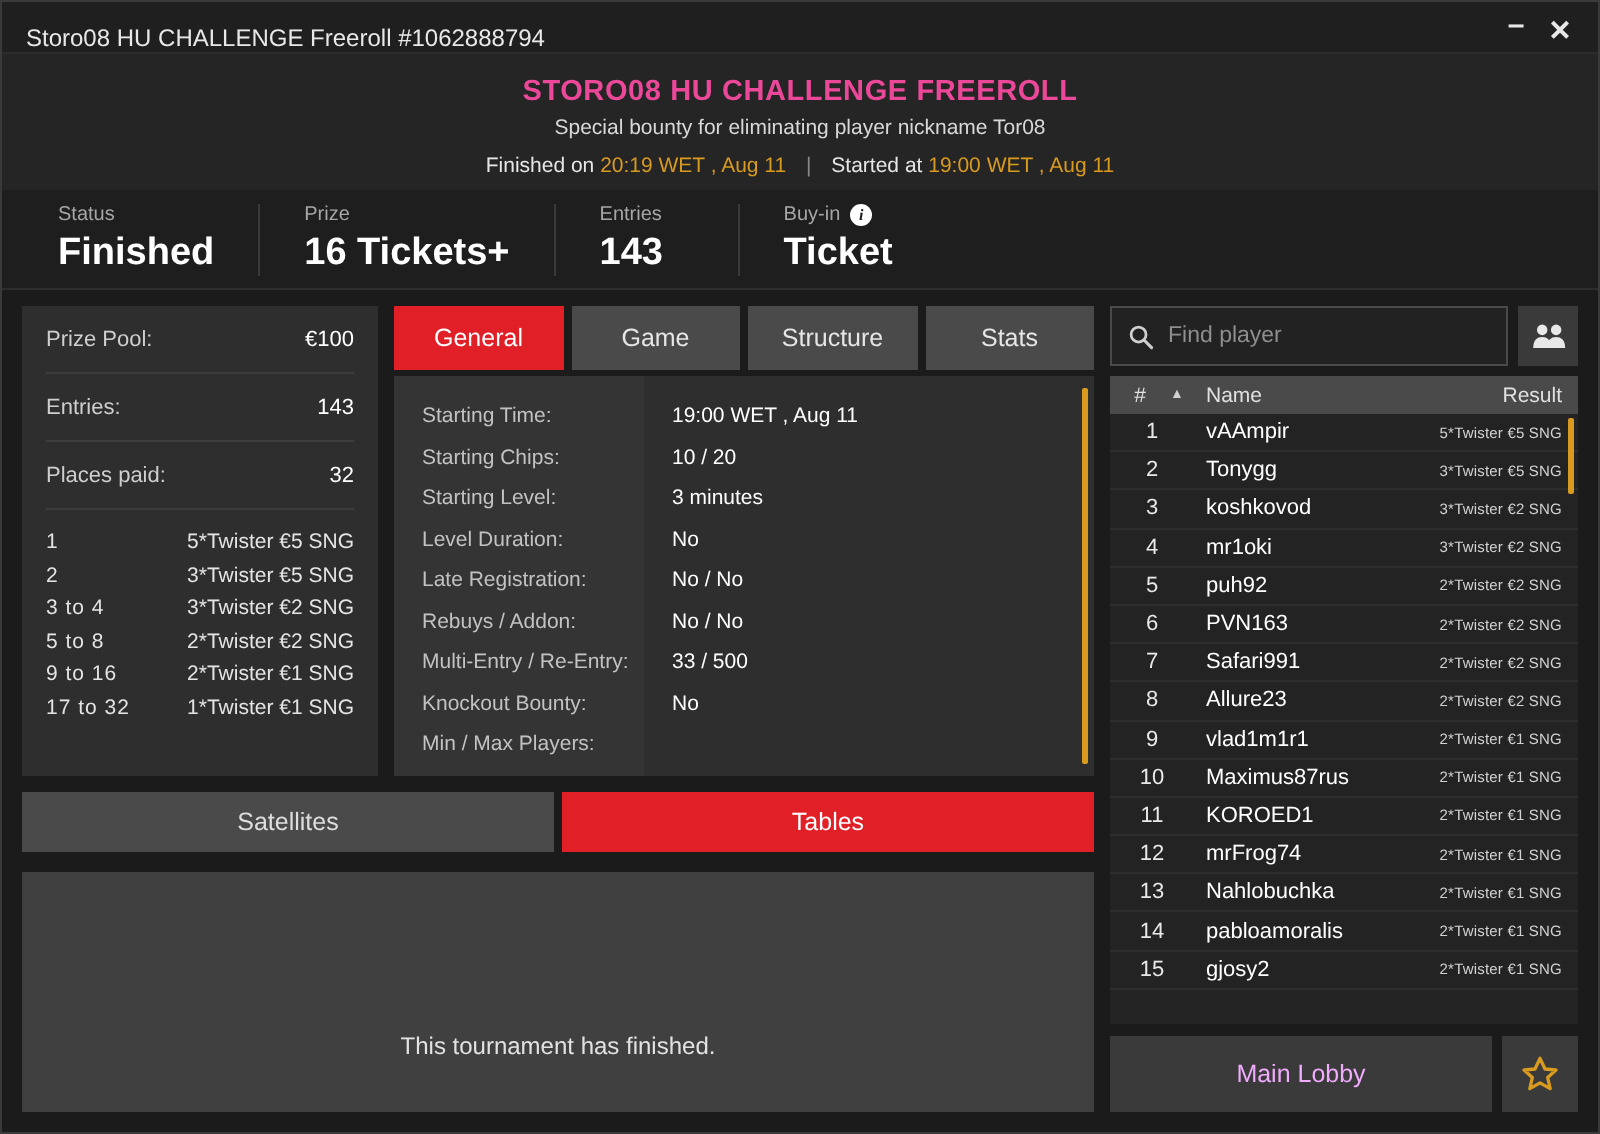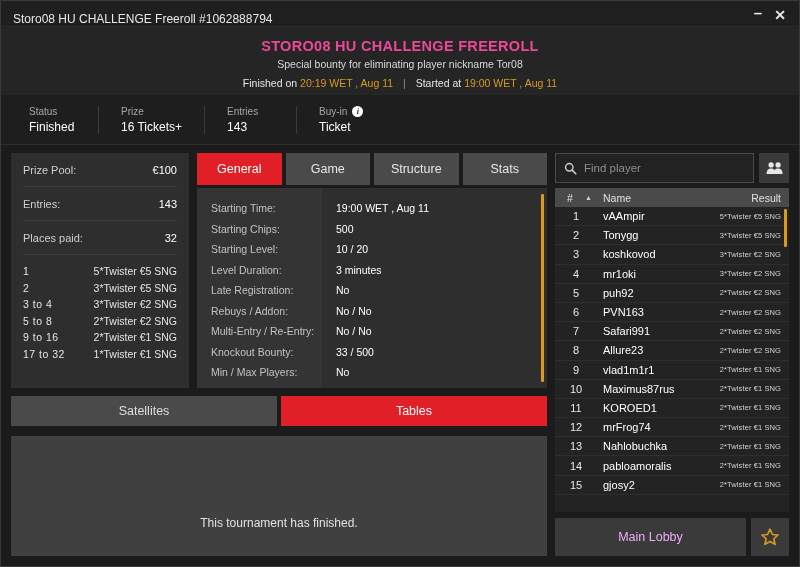--- a/index.html
+++ b/index.html
@@ -67,21 +67,21 @@
   .stat {
     padding-right: 22px; margin-right: 22px;
     border-right: 1px solid #3a3a3a;
     min-width: 70px;
   }
   .stat:last-child { border-right: none; }
   .stat-label {
     font-size: 10px; color: #a6a6a6; margin-bottom: 3px;
     display: flex; align-items: center; gap: 5px;
   }
-  .stat-value { font-size: 12px; font-weight: normal; color: #ffffff; }
+  .stat-value { font-size: 19px; font-weight: bold; color: #ffffff; }
   .info-icon {
     width: 11px; height: 11px; border-radius: 50%;
     background: #ffffff; color: #1e1e1e;
     font-size: 8px; font-weight: bold; font-style: italic;
     display: inline-flex; align-items: center; justify-content: center;
     font-family: "Liberation Serif", serif;
   }
 
   
   .body {
@@ -326,21 +326,20 @@
               <div class="gen-label">Starting Level:</div>
               <div class="gen-label">Level Duration:</div>
               <div class="gen-label">Late Registration:</div>
               <div class="gen-label">Rebuys / Addon:</div>
               <div class="gen-label">Multi-Entry / Re-Entry:</div>
               <div class="gen-label">Knockout Bounty:</div>
               <div class="gen-label">Min / Max Players:</div>
             </div>
             <div class="gen-valcol">
               <div class="gen-value">19:00 WET , Aug 11</div>
-              <div class="gen-value">500</div>
               <div class="gen-value">10 / 20</div>
               <div class="gen-value">3 minutes</div>
               <div class="gen-value">No</div>
               <div class="gen-value">No / No</div>
               <div class="gen-value">No / No</div>
               <div class="gen-value">33 / 500</div>
               <div class="gen-value">No</div>
             </div>
             <div class="vscroll">
               <div class="thumb" style="height:100%"></div>

